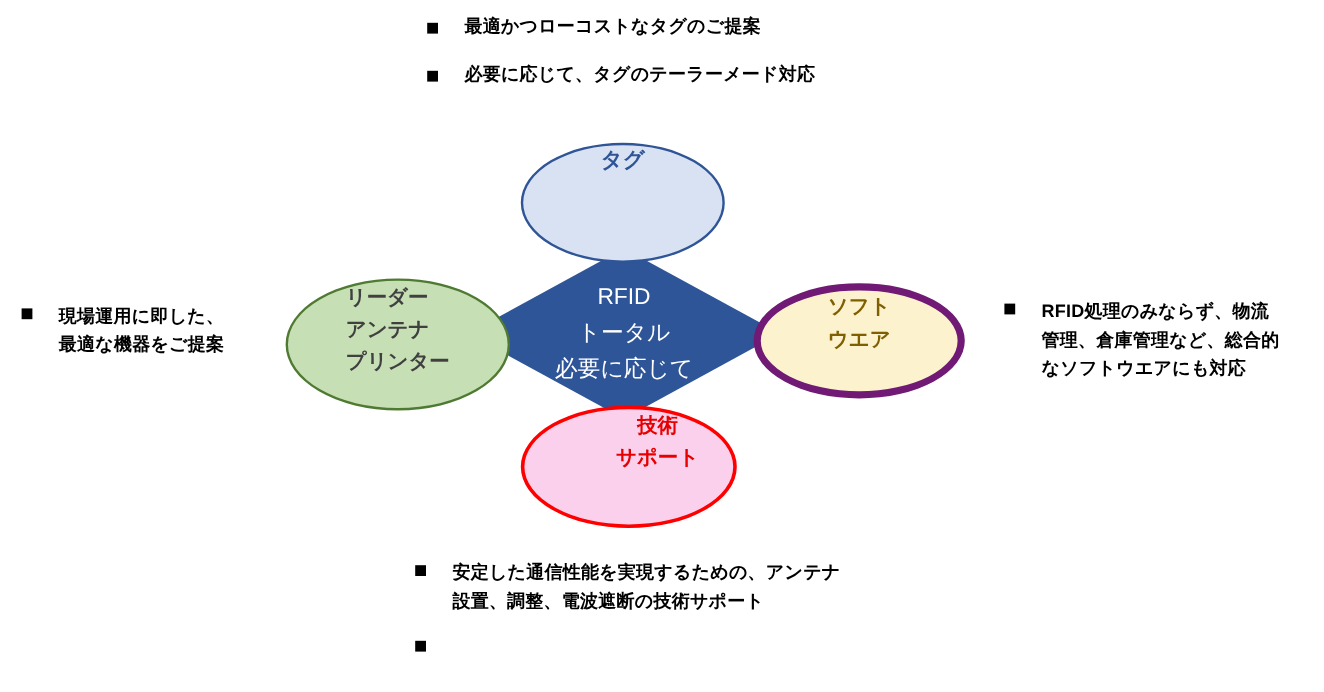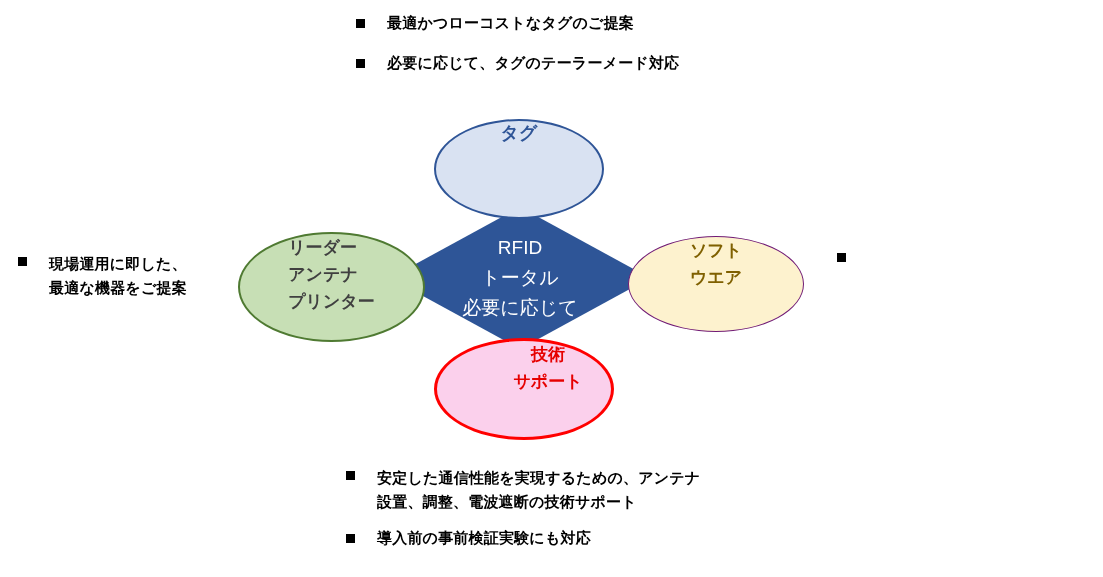--- a/index.html
+++ b/index.html
@@ -70,21 +70,21 @@
     background: #d9e2f2; border: 2px solid #2f5597;
   }
   .node-tag .lines { color: #2f5597; font-size: 18px; line-height: 24px; }
   .node-reader {
     left: 238px; top: 232px; width: 187px; height: 110px;
     background: #c7dfb5; border: 2px solid #4f7a32;
   }
   .node-reader .lines { color: #404040; font-size: 17px; line-height: 27px; text-align: left; }
   .node-software {
     left: 628px; top: 236px; width: 176px; height: 96px;
-    background: #fdf2ce; border: 1px solid #701a75;
+    background: #fdf2ce; border: 6px solid #701a75;
   }
   .node-software .lines { color: #7f6000; font-size: 17px; line-height: 27px; }
   .node-support {
     left: 434px; top: 338px; width: 180px; height: 102px;
     background: #fbd0ec; border: 3px solid #ff0000;
   }
   .node-support .lines { color: #e60000; font-size: 17px; line-height: 27px; margin-left: 48px; }
 </style>
 </head>
 <body>
@@ -106,32 +106,34 @@
     <div class="bullet-row">
       <span class="marker"></span>
       <span class="bullet-text">現場運用に即した、
 最適な機器をご提案</span>
     </div>
   </div>
 
   <div class="bullet-group right-bullet">
     <div class="bullet-row">
       <span class="marker"></span>
+      <span class="bullet-text">RFID処理のみならず、物流
+管理、倉庫管理など、総合的
+なソフトウエアにも対応</span>
     </div>
   </div>
 
   <div class="bullet-group bottom-bullets">
     <div class="bullet-row">
       <span class="marker"></span>
       <span class="bullet-text">安定した通信性能を実現するための、アンテナ
 設置、調整、電波遮断の技術サポート</span>
     </div>
     <div class="bullet-row single">
       <span class="marker"></span>
-      <span class="bullet-text">導入前の事前検証実験にも対応</span>
     </div>
   </div>
 
   <div class="diamond">
     <div class="diamond-text">
       <div>RFID</div>
       <div>トータル</div>
       <div>必要に応じて</div>
     </div>
   </div>

